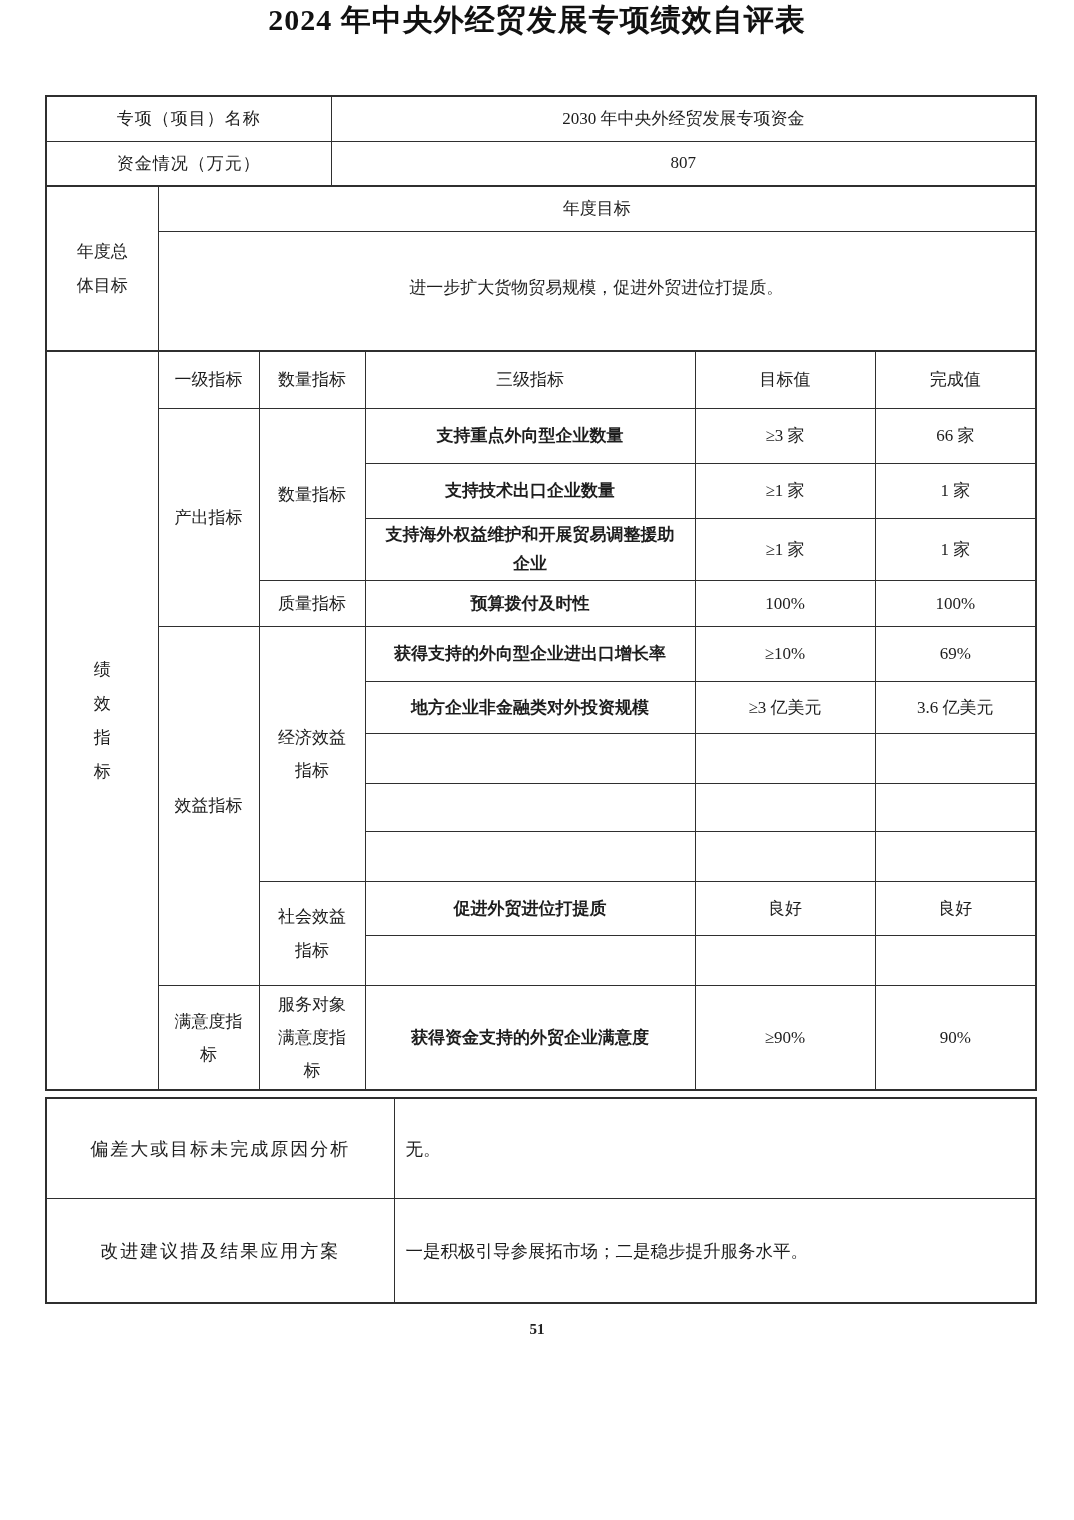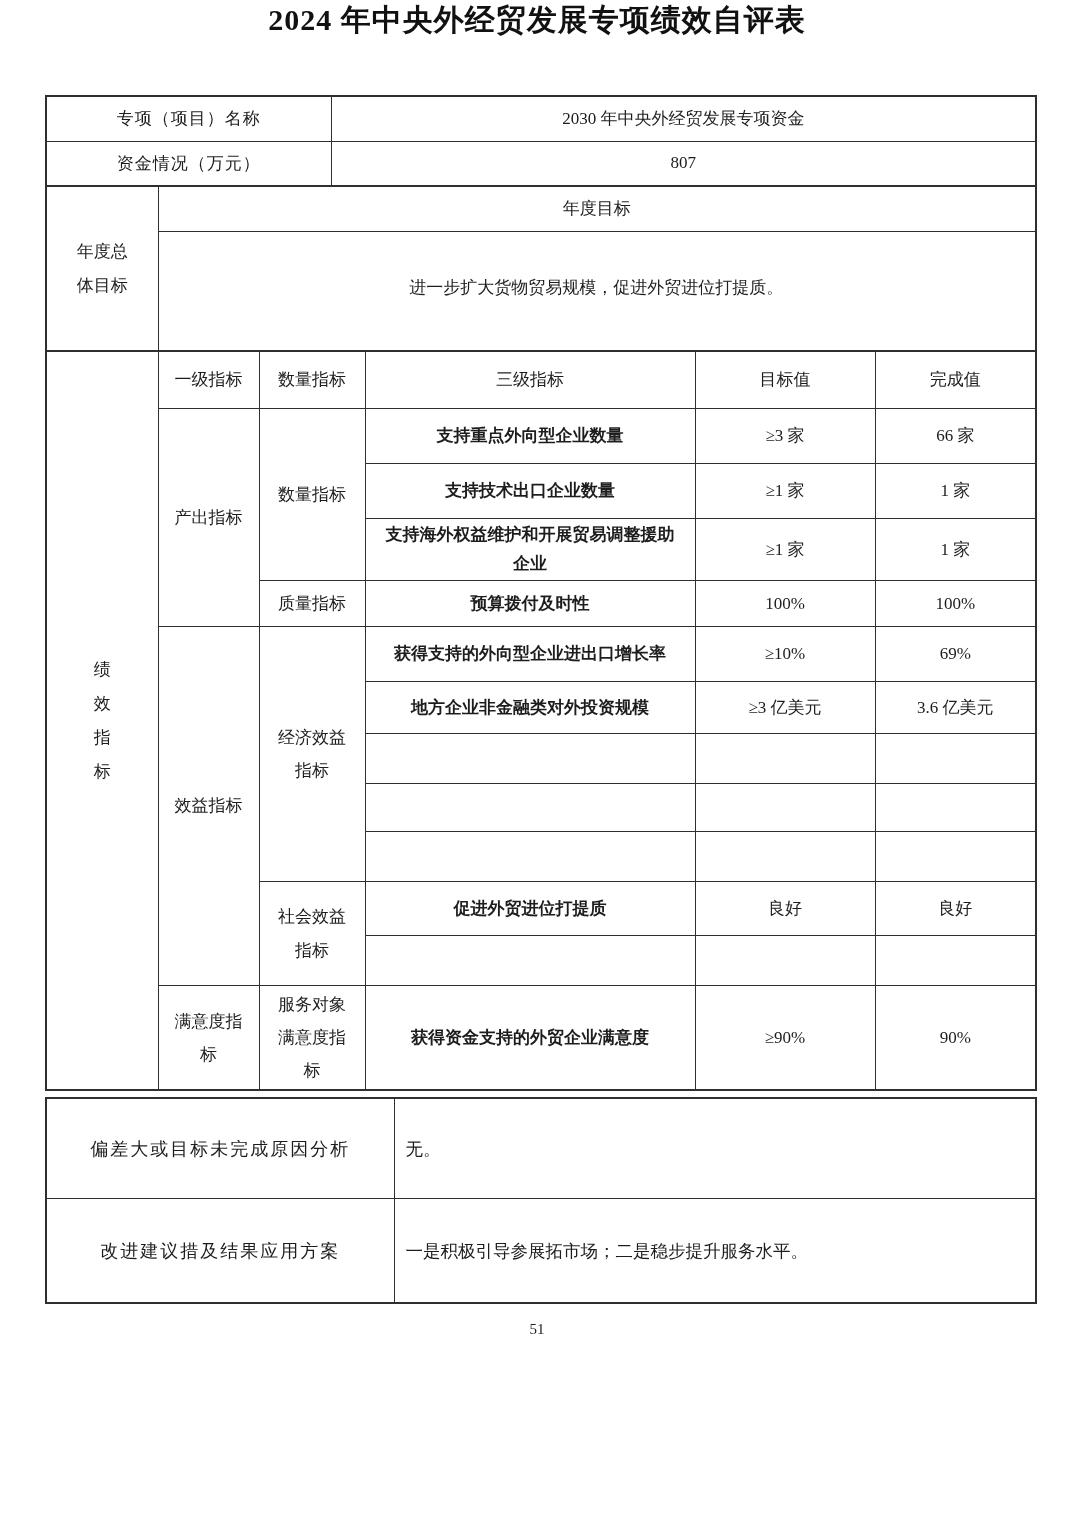--- a/index.html
+++ b/index.html
@@ -81,20 +81,21 @@
   .bottom-content {
     text-align: left;
     padding-left: 11px;
     font-size: 17.5px;
   }
   .page-number {
     margin-top: 17px;
     text-align: center;
     font-size: 15px;
     color: #222;
+    font-weight: bold;
   }
 </style>
 </head>
 <body>
 
 <div class="page">
 
   <div class="doc-title">2024 年中央外经贸发展专项绩效自评表</div>
 
   <table class="info-table">

